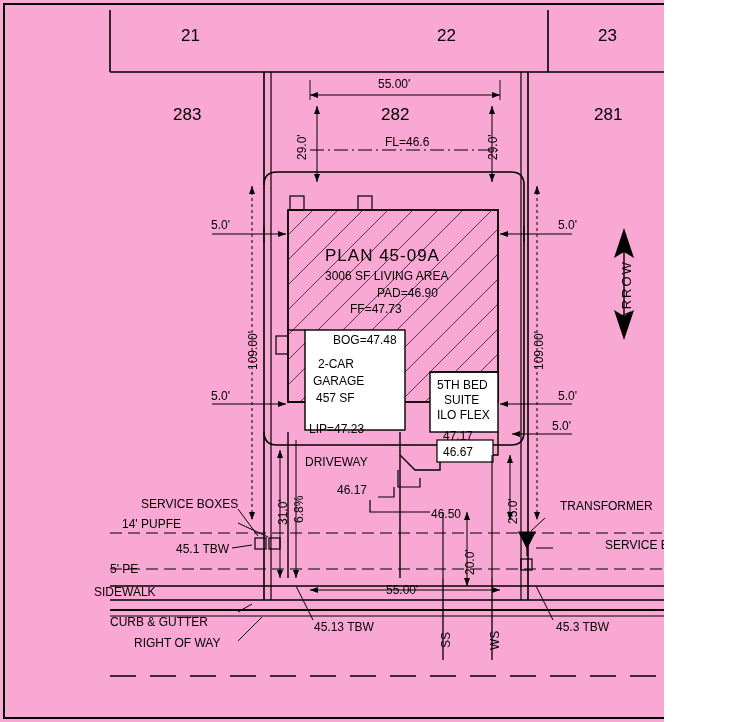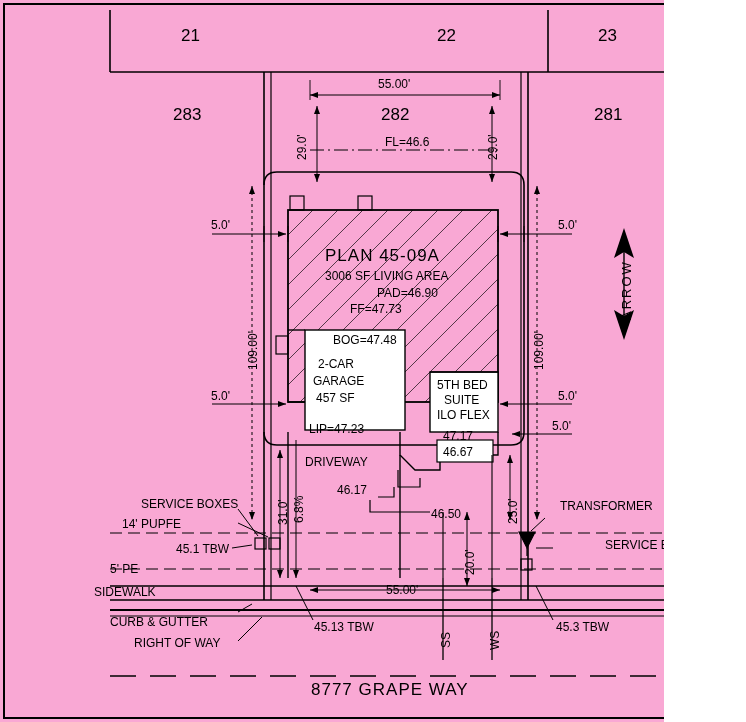--- a/index.html
+++ b/index.html
@@ -265,15 +265,14 @@
   <div class="lbl t12" style="left:560px; top:539px;margin-left:45px;">SERVICE BOX</div>
   <div class="lbl t12" style="left:556px; top:621px;">45.3 TBW</div>
 
   <div class="lbl t12" style="left:386px; top:584px;">55.00'</div>
 
   <div class="lbl t12 vert" style="left:440px; top:648px; transform:rotate(-90deg);">SS</div>
   <div class="lbl t12 vert" style="left:489px; top:650px; transform:rotate(-90deg);">WS</div>
 
   <div class="lbl t13 vert" style="left:620px; top:320px; transform:rotate(-90deg); letter-spacing:2px;">ARROW</div>
 
-  <div class="lbl t17" style="left:311px; top:681px; letter-spacing:1px;">8777 GRAPE WAY</div>
 
 </div>
 
 </body></html>

